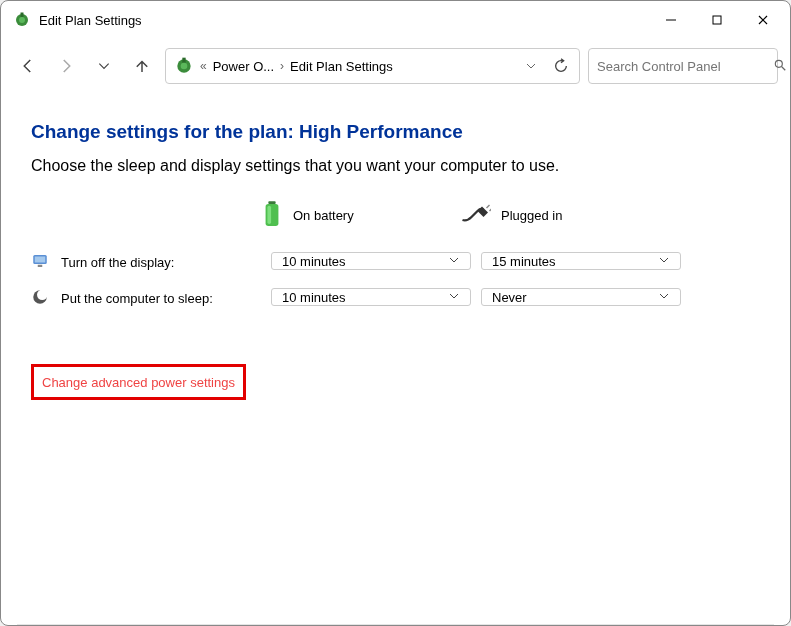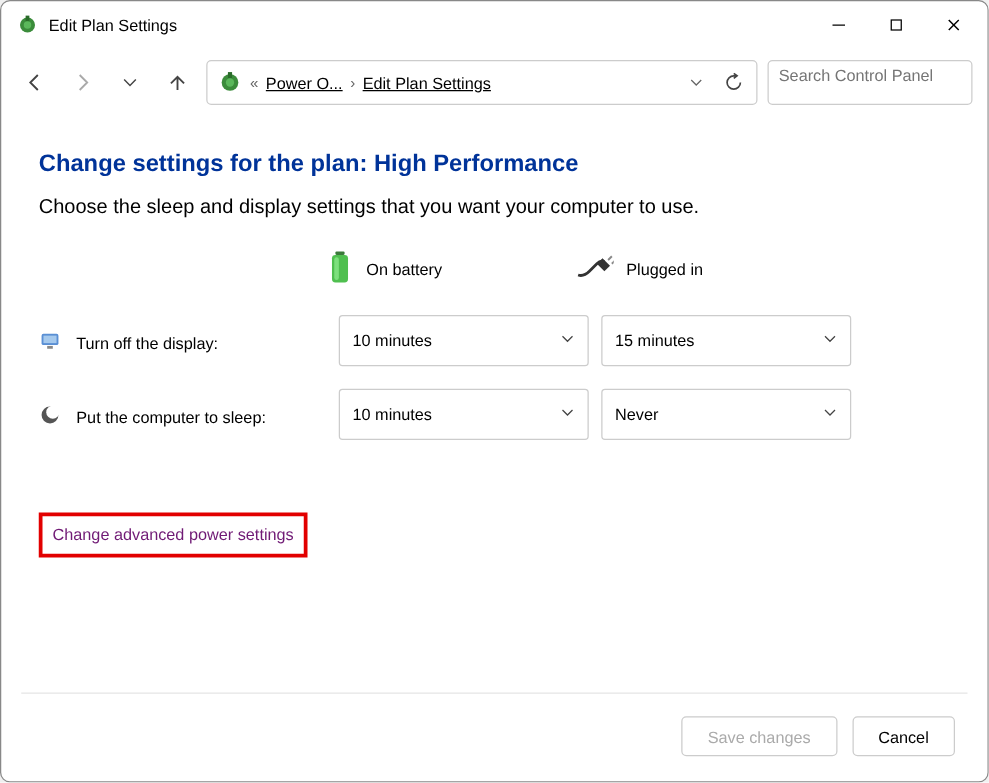--- a/index.html
+++ b/index.html
@@ -9,38 +9,38 @@
     .title-icon { width: 18px; height: 18px; margin-right: 8px; }
     .title-text { font-size: 13px; flex: 0 0 auto; }
     .title-spacer { flex: 1; }
     .winbtn { width: 46px; height: 32px; display: flex; align-items: center; justify-content: center; cursor: pointer; }
     .navrow { height: 54px; display: flex; align-items: center; padding: 0 12px; gap: 8px; }
     .navbtn { width: 30px; height: 30px; display: flex; align-items: center; justify-content: center; cursor: pointer; border-radius: 4px; color: #444; }
     .navbtn.disabled { color: #aaa; cursor: default; }
     .breadcrumb-box { flex: 1; height: 36px; border: 1px solid #ccc; border-radius: 4px; display: flex; align-items: center; padding: 0 8px; gap: 6px; background: #fff; }
     .bc-icon { width: 20px; height: 20px; }
     .bc-sep { font-size: 12px; color: #666; }
-    .bc-part { font-size: 13px; cursor: pointer; text-decoration: underline; }
+    .bc-part { font-size: 13px; cursor: pointer; }
     .bc-spacer { flex: 1; }
     .bc-drop { width: 20px; height: 20px; display: flex; align-items: center; justify-content: center; cursor: pointer; color: #666; }
     .bc-refresh { width: 20px; height: 20px; display: flex; align-items: center; justify-content: center; cursor: pointer; color: #444; margin-left: 4px; }
-    .search-box { width: 164px; height: 36px; border: 1px solid #ccc; border-radius: 4px; display: flex; align-items: flex-start; padding: 4px 8px; color: #888; font-size: 13px; }
+    .search-box { width: 190px; height: 36px; border: 1px solid #ccc; border-radius: 4px; display: flex; align-items: center; padding: 16px 8px; color: #888; font-size: 13px; }
     .search-box input { border: none; outline: none; flex: 1; font-size: 13px; background: transparent; }
     .search-box .sicon { color: #666; }
     .content { flex: 1; padding: 28px 30px 10px 30px; overflow: auto; }
     .heading { color: #003399; font-size: 19px; font-weight: 700; margin-bottom: 14px; }
     .subtext { font-size: 16px; margin-bottom: 24px; }
     .columns-header { display: grid; grid-template-columns: 230px 200px 200px; align-items: center; margin-bottom: 20px; }
     .col-label { display: flex; align-items: center; gap: 10px; font-size: 13px; }
     .setting-row { display: grid; grid-template-columns: 230px 200px 200px; gap: 10px; align-items: center; margin-bottom: 18px; }
     .setting-label { display: flex; align-items: flex-end; gap: 12px; font-size: 13px; }
     .setting-label .sicon2 { width: 18px; height: 18px; }
-    .dropdown { height: 41px; border: 1px solid #ccc; border-radius: 3px; display: flex; align-items: center; justify-content: space-between; padding: 0 10px; font-size: 13px; cursor: pointer; background: #fff; }
+    .dropdown { height: 18px; border: 1px solid #ccc; border-radius: 3px; display: flex; align-items: center; justify-content: space-between; padding: 0 10px; font-size: 13px; cursor: pointer; background: #fff; }
     .link-highlight { display: inline-block; border: 3px solid #e20000; padding: 6px 8px; margin-top: 40px; }
-    .link-highlight a { color: #701a75; font-size: 13px; text-decoration: none; cursor: pointer; }
+    .link-highlight a { color: #ef4444; font-size: 13px; text-decoration: none; cursor: pointer; }
     .footer { height: 70px; border-top: 0; display: flex; align-items: flex-start; justify-content: flex-end; padding: 18px 26px; gap: 12px; }
     .btn { height: 32px; padding: 0 20px; border: 1px solid #ccc; border-radius: 4px; background: #fff; font-size: 13px; cursor: pointer; }
     .btn:disabled { color: #aaa; cursor: default; }
     hr.divider { border: none; border-top: 1px solid #e5e5e5; margin: 0 16px; }
   </style>
 </head>
 <body>
 
 <div class="window">
 
@@ -208,17 +208,13 @@
       </div>
     </div>
 
     <div class="link-highlight">
       <a>Change advanced power settings</a>
     </div>
   </div>
 
   <hr class="divider">
 
-  <div class="footer">
-    <button class="btn" disabled="">Save changes</button>
-    <button class="btn">Cancel</button>
-  </div>
 </div>
 
 </body></html>

